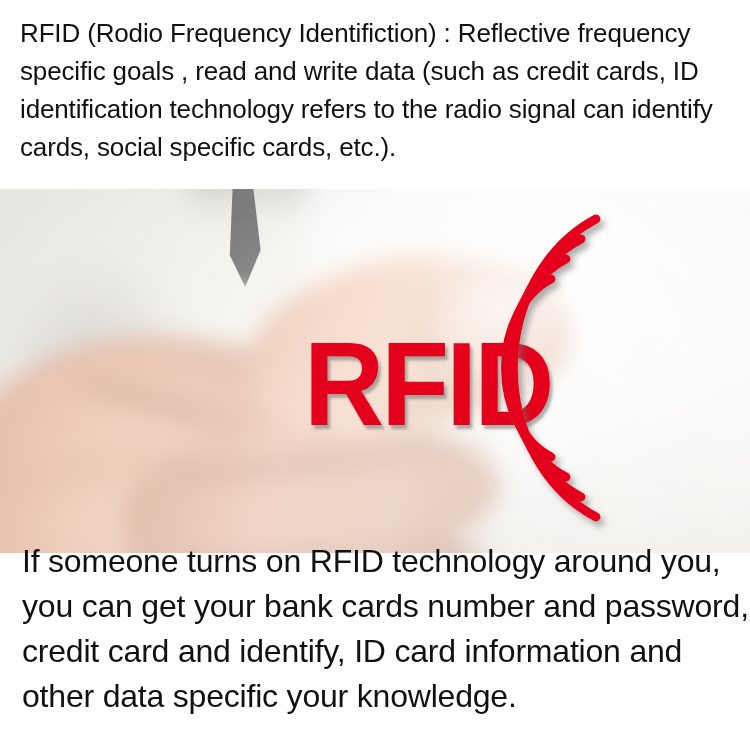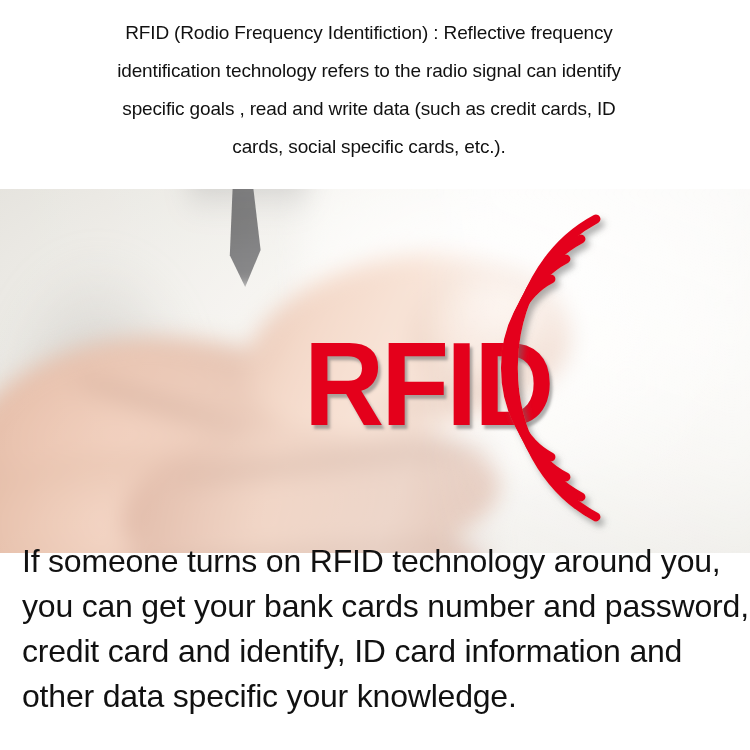--- a/index.html
+++ b/index.html
@@ -26,25 +26,24 @@
   .text-block {
     position: absolute;
     left: 0;
     width: 750px;
     box-sizing: border-box;
     color: #111111;
   }
 
   .top-text {
     top: 14px;
-    padding: 0 18px 0 6px;
-    font-size: 19px;
+    padding: 0 18px 0 20px;
+    font-size: 26px;
     line-height: 38px;
     letter-spacing: -0.15px;
-    text-align: center;
   }
 
   .bottom-text {
     top: 539px;
     padding: 0 18px 0 22px;
     font-size: 32px;
     line-height: 45px;
     letter-spacing: -0.2px;
   }
 
@@ -251,22 +250,22 @@
     width: 750px; height: 364px;
   }
 </style>
 </head>
 <body>
 
 <div class="page">
 
   <div class="text-block top-text">
     <span class="text-line">RFID (Rodio Frequency Identifiction) : Reflective frequency</span>
+    <span class="text-line">specific goals ,  read and write data (such as credit cards, ID</span>
     <span class="text-line">identification technology refers to the radio signal can identify</span>
-    <span class="text-line">specific goals ,  read and write data (such as credit cards, ID</span>
     <span class="text-line">cards, social specific cards, etc.).</span>
   </div>
 
   <div class="photo">
 
     <div class="bg-wall"></div>
     <div class="bg-panel"></div>
     <div class="bg-tie2"></div>
     <div class="bg-tie"></div>
     <div class="bg-shadowL"></div>

